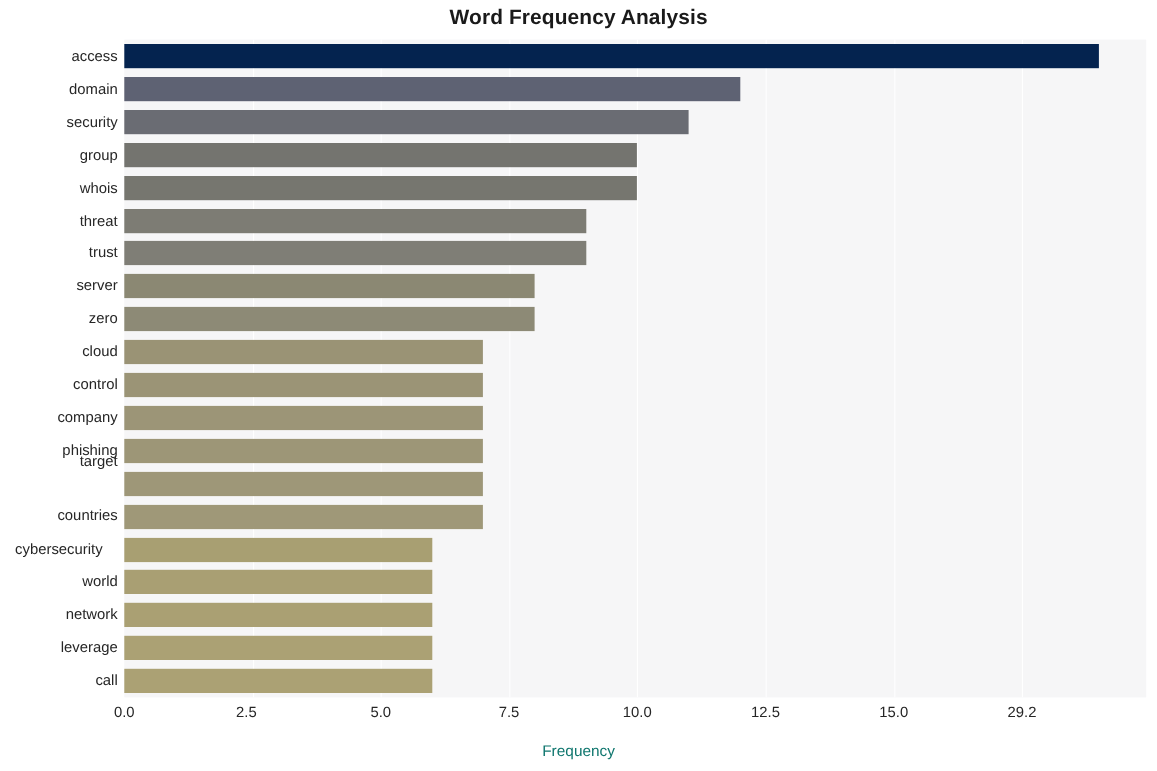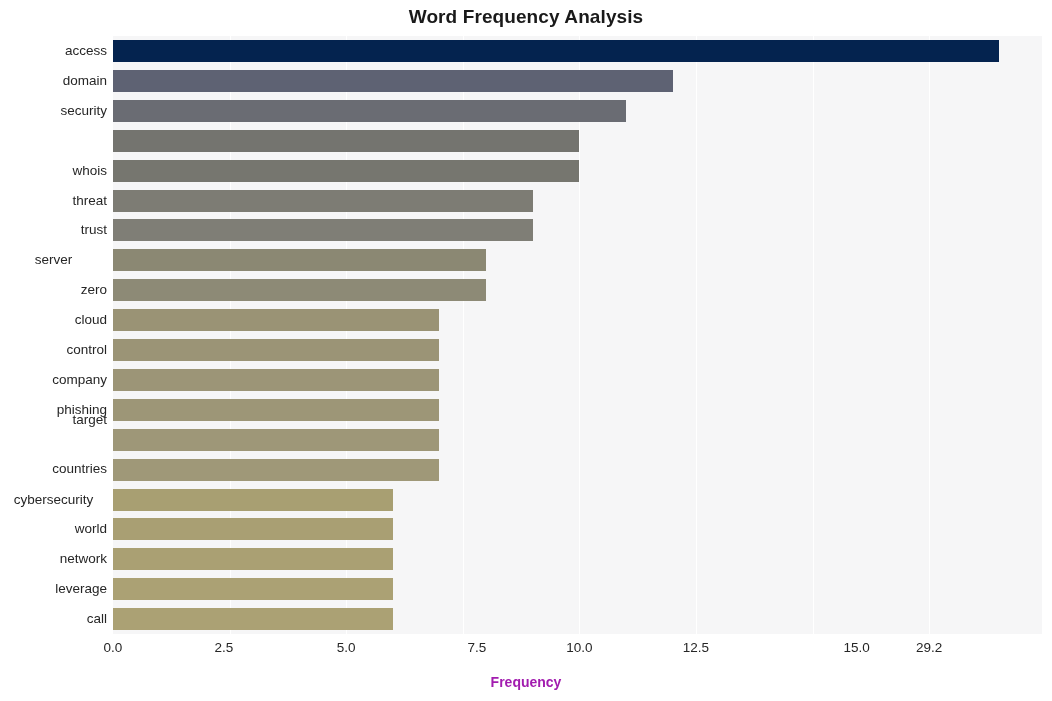--- a/index.html
+++ b/index.html
@@ -112,22 +112,21 @@
     color: #262626;
     white-space: nowrap;
   }
   #xaxis-title {
     position: absolute;
     left: 0;
     top: 674px;
     width: 1052px;
     text-align: center;
     font-size: 14px;
-    color: #a21caf;
-    font-weight: bold;
+    color: #0f766e;
   }
 </style>
 </head>
 <body>
 
 <div id="figure">
 
   <div id="chart-title">Word Frequency Analysis</div>
 
   <div id="plot-area">
@@ -201,44 +200,45 @@
         <div class="bar-row" style="top: 568.1px; height: 29.9px;">
           <div class="bar" title="call: 6" style="width: 279.819px; background: rgb(171, 161, 116); height: 22px; top: 4px;"></div>
         </div>
       </div>
   </div>
 
   <div id="ylabels">
       <div class="ytick" style="top: 0px; height: 29.9px; line-height: 29.9px;">access</div>
       <div class="ytick" style="top: 29.9px; height: 29.9px; line-height: 29.9px;">domain</div>
       <div class="ytick" style="top: 59.8px; height: 29.9px; line-height: 29.9px;">security</div>
+      <div class="ytick" style="top: 89.7px; height: 29.9px; line-height: 29.9px;">group</div>
       <div class="ytick" style="top: 119.6px; height: 29.9px; line-height: 29.9px;">whois</div>
       <div class="ytick" style="top: 149.5px; height: 29.9px; line-height: 29.9px;">threat</div>
       <div class="ytick" style="top: 179.4px; height: 29.9px; line-height: 29.9px;">trust</div>
-      <div class="ytick" style="top: 209.3px; height: 29.9px; line-height: 29.9px; text-align: center;">server</div>
+      <div class="ytick" style="top: 209.3px; height: 29.9px; line-height: 29.9px;">server</div>
       <div class="ytick" style="top: 239.2px; height: 29.9px; line-height: 29.9px; margin-left: 37px;">zero</div>
       <div class="ytick" style="top: 269.1px; height: 29.9px; line-height: 29.9px;">cloud</div>
       <div class="ytick" style="top: 299px; height: 29.9px; line-height: 29.9px;">control</div>
       <div class="ytick" style="top: 328.9px; height: 29.9px; line-height: 29.9px;">company</div>
       <div class="ytick" style="top: 358.8px; height: 29.9px; line-height: 29.9px;">phishing</div>
       <div class="ytick" style="top: 369px; height: 29.9px; line-height: 29.9px; text-align: right;">target</div>
       <div class="ytick" style="top: 418px; height: 29.9px; line-height: 29.9px;">countries</div>
       <div class="ytick" style="top: 448.5px; height: 29.9px; line-height: 29.9px; text-align: center;">cybersecurity</div>
       <div class="ytick" style="top: 478.4px; height: 29.9px; line-height: 29.9px;">world</div>
       <div class="ytick" style="top: 508.3px; height: 29.9px; line-height: 29.9px;">network</div>
       <div class="ytick" style="top: 538.2px; height: 29.9px; line-height: 29.9px;">leverage</div>
       <div class="ytick" style="top: 568.1px; height: 29.9px; line-height: 29.9px;">call</div>
     </div>
 
   <div id="xlabels">
       <div class="xtick" style="left: 113px;">0.0</div>
       <div class="xtick" style="left: 224px;">2.5</div>
       <div class="xtick" style="left: 346.183px; text-align: center;">5.0</div>
-      <div class="xtick" style="left: 462.774px; margin-left: 14px;">7.5</div>
+      <div class="xtick" style="left: 462.774px;">7.5</div>
       <div class="xtick" style="left: 579.365px;">10.0</div>
       <div class="xtick" style="left: 695.957px;">12.5</div>
-      <div class="xtick" style="left: 812.548px; margin-left: 44px;">15.0</div>
+      <div class="xtick" style="left: 812.548px;">15.0</div>
       <div class="xtick" style="left: 929.14px;">29.2</div>
     </div>
 
   <div id="xaxis-title">Frequency</div>
 
 </div>
 
 </body></html>

